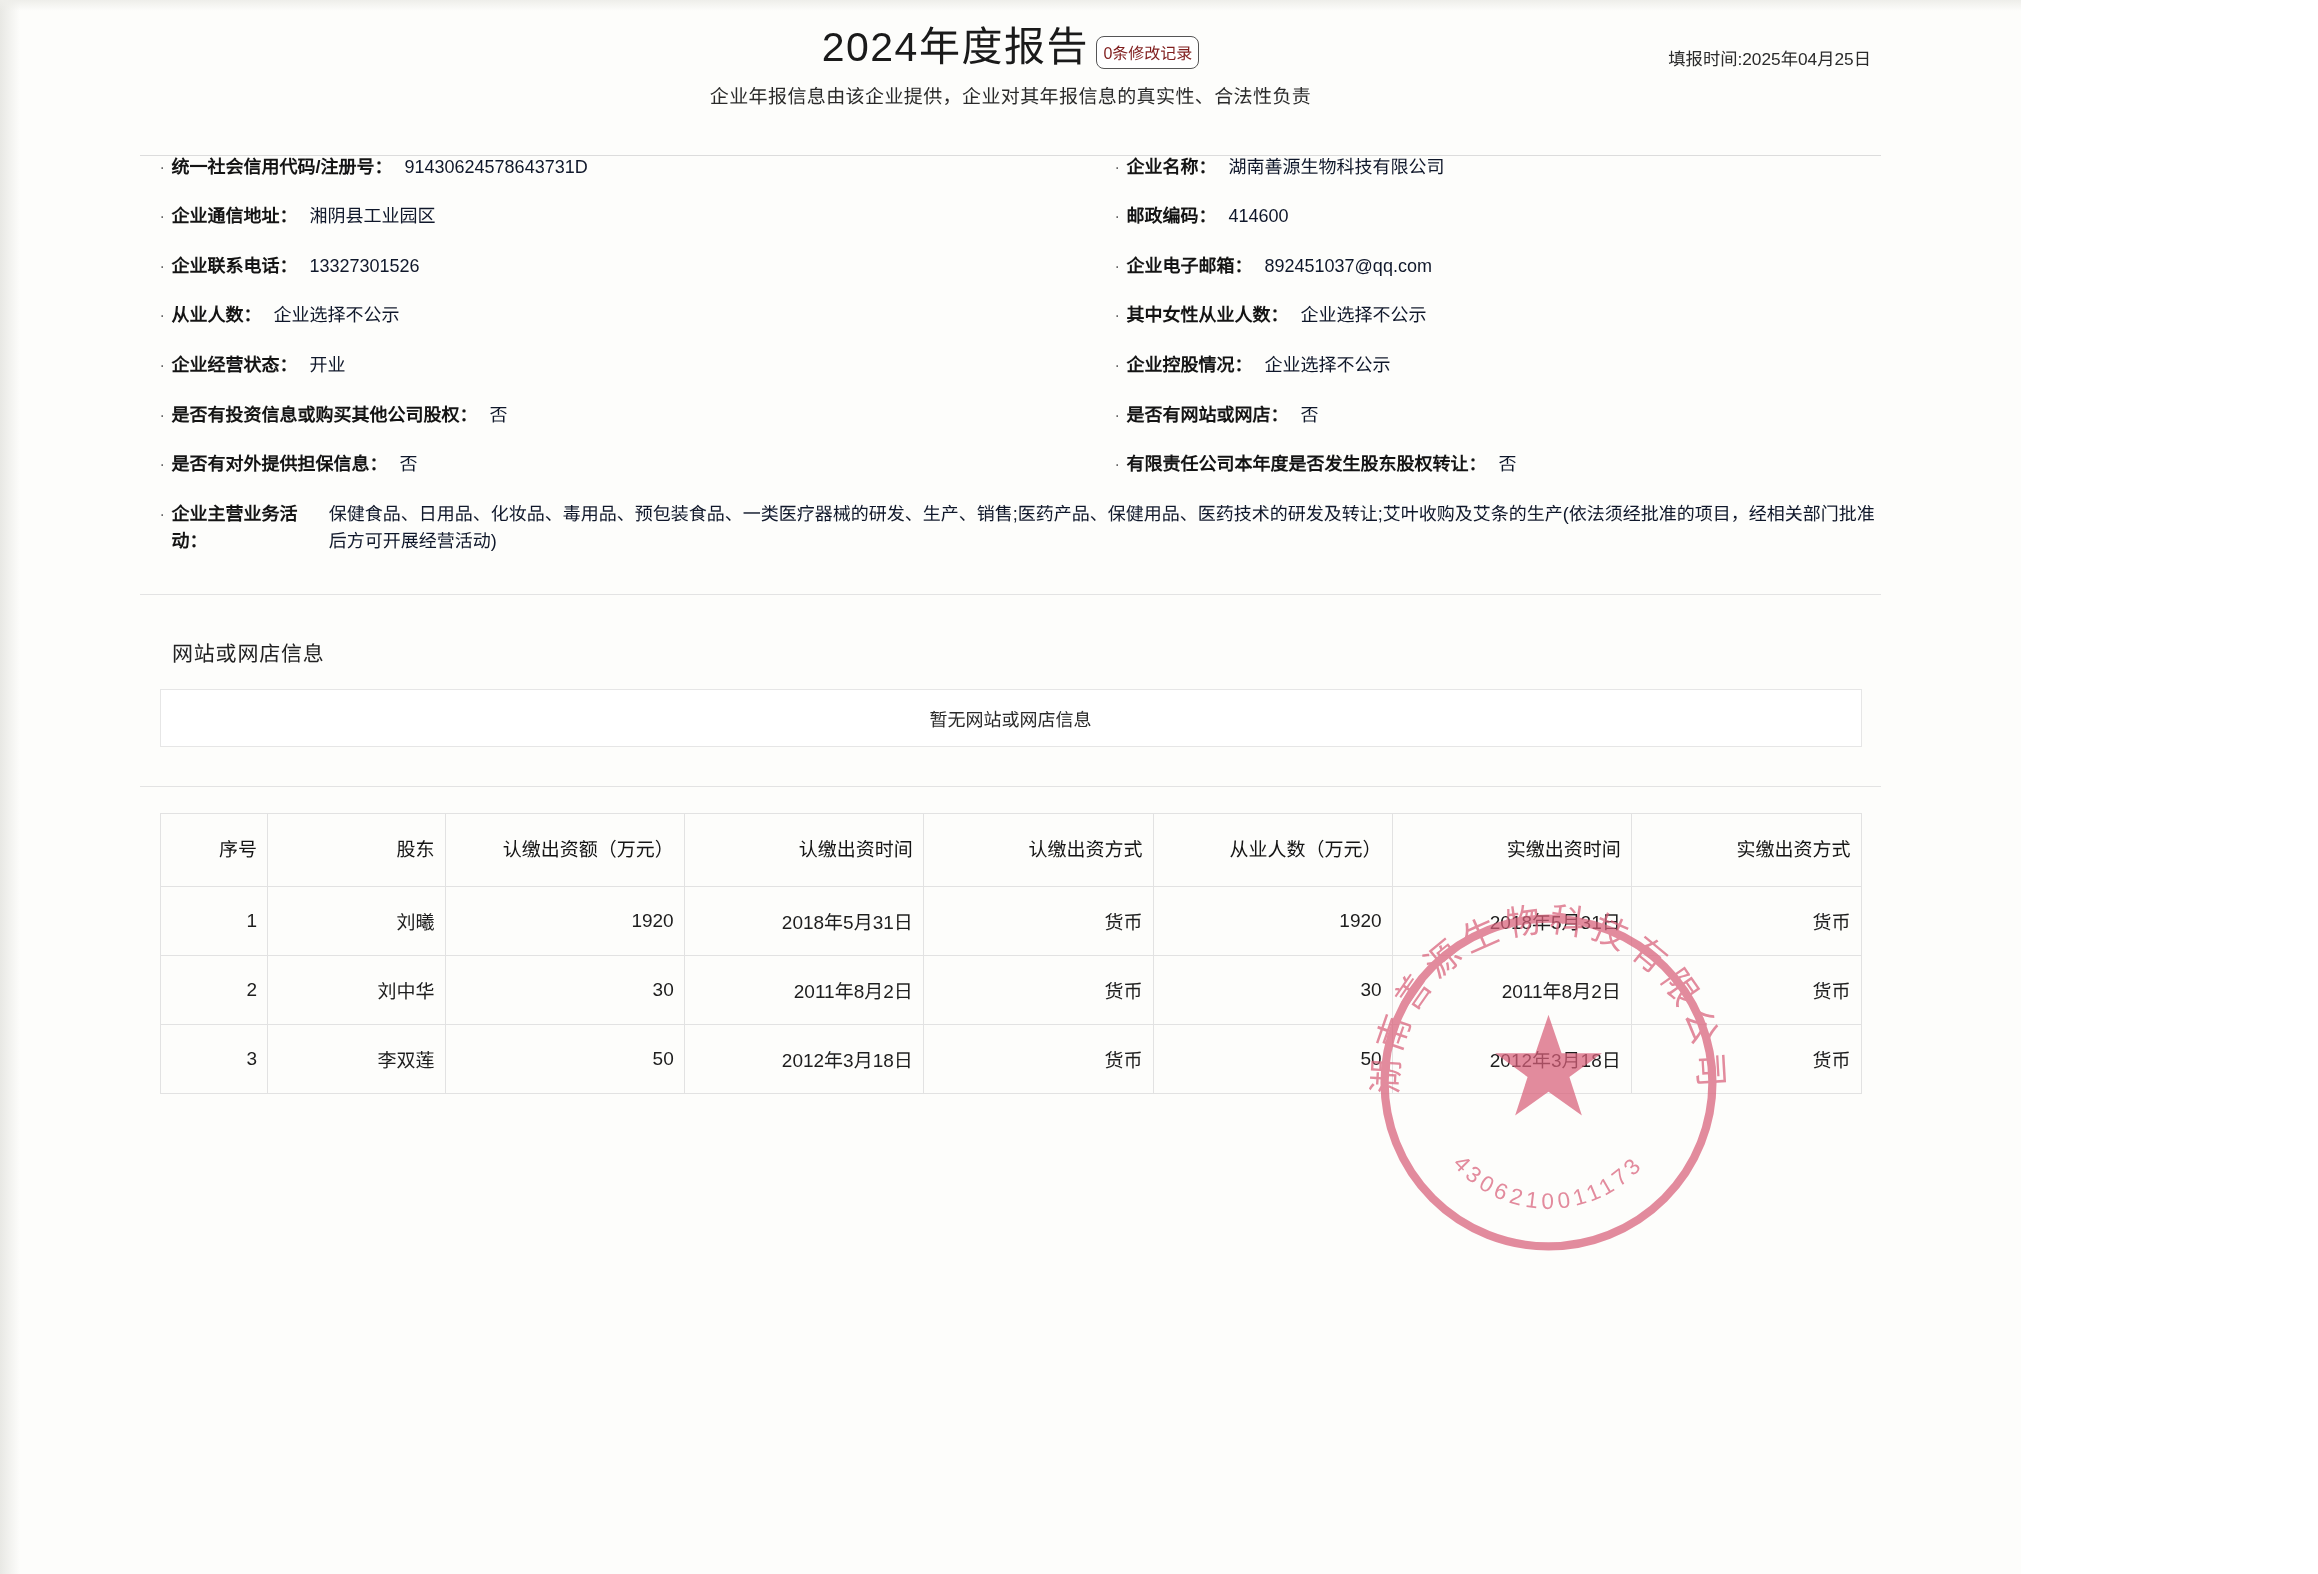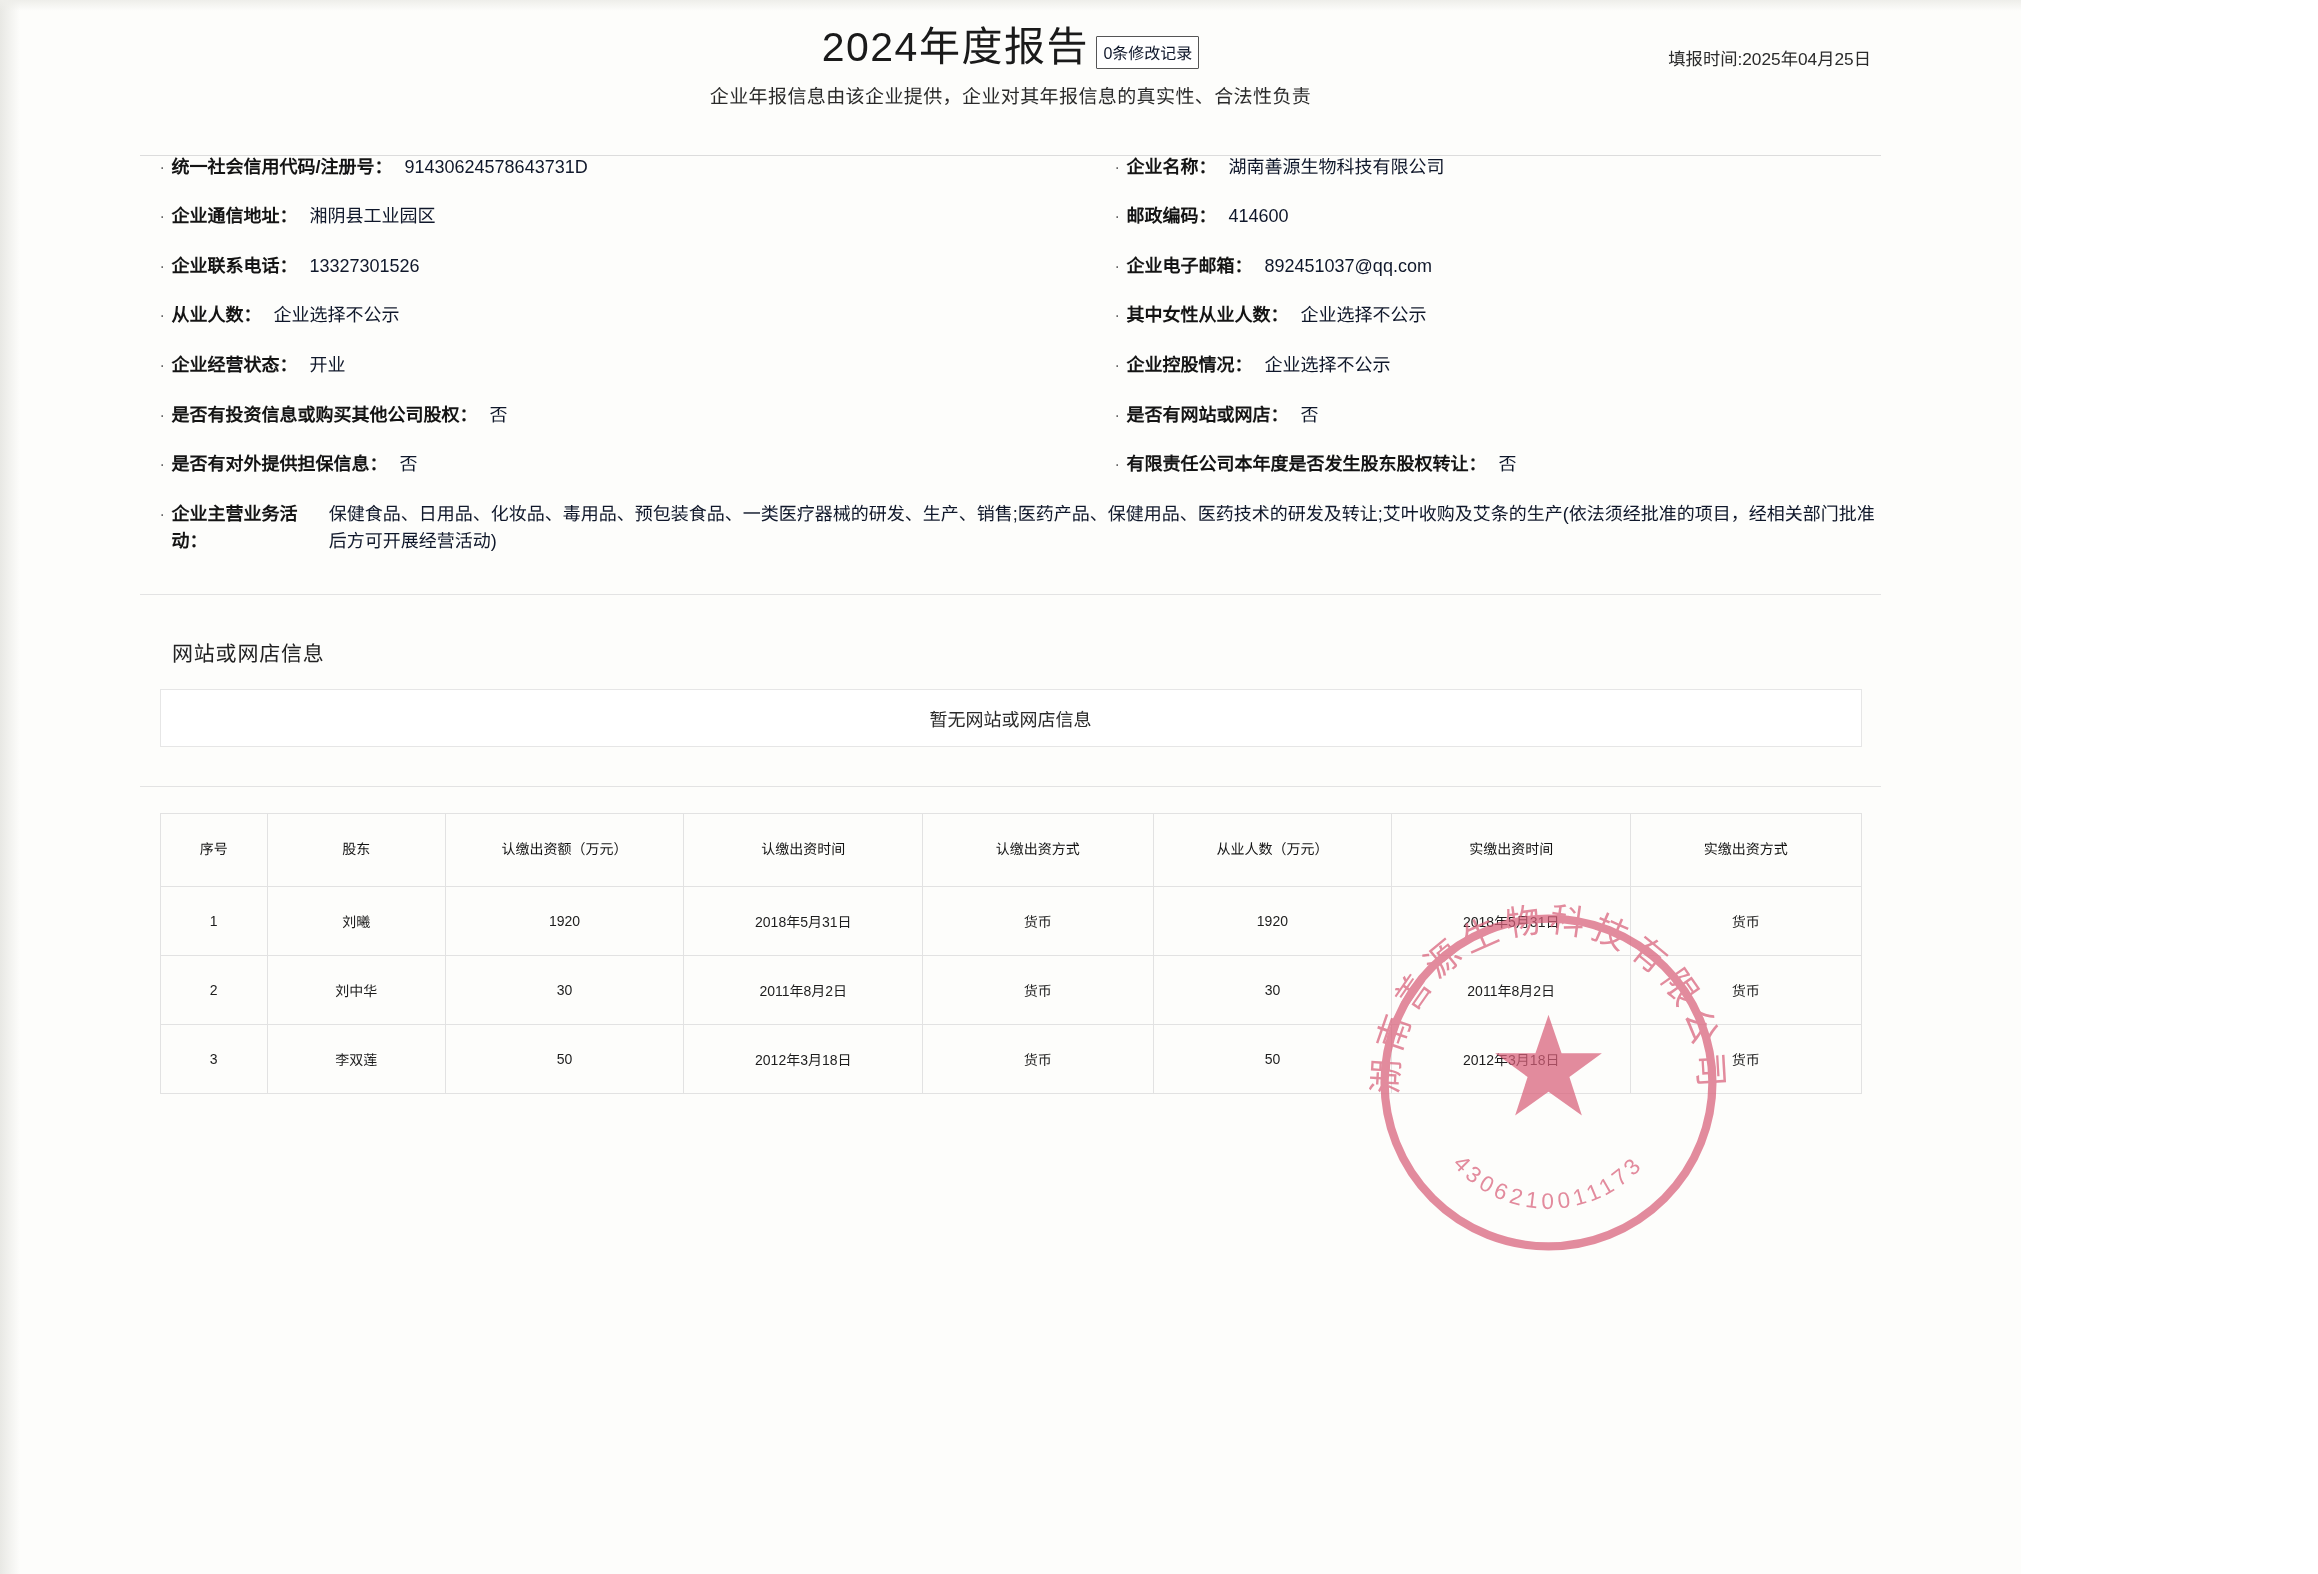--- a/index.html
+++ b/index.html
@@ -37,24 +37,24 @@
   }
   .doc-title {
     font-size: 41px;
     letter-spacing: 1.5px;
     color: #1a1a1a;
     font-weight: 400;
     line-height: 1.05;
   }
   .revision-badge {
     border: 1.1px solid #555;
-    border-radius: 1px;
+    border-radius: 8px;
     font-size: 16px;
     padding: 3px 6px 3.8px 6px;
-    color: #0f172a;
+    color: #7f1d1d;
     align-self: center;
     margin-top: 10.5px;
     white-space: nowrap;
     background: #fff;
   }
   .doc-subtitle {
     text-align: center;
     font-size: 19px;
     color: #2a2a2a;
     margin-top: 12px;
@@ -150,22 +150,22 @@
   
   table.share-table {
     margin: 25.6px 19.5px 0 19.5px;
     border-collapse: collapse;
     width: calc(100% - 39px);
     background: transparent;
   }
   table.share-table th,
   table.share-table td {
     border: 0.8px solid #e2e2e2;
-    text-align: center;
-    font-size: 14px;
+    text-align: right;
+    font-size: 19px;
     color: #1d1d1d;
     font-weight: normal;
     padding: 0 10px;
   }
   table.share-table th {
     height: 72px;
     line-height: 1.35;
     color: #141414;
   }
   table.share-table td {

